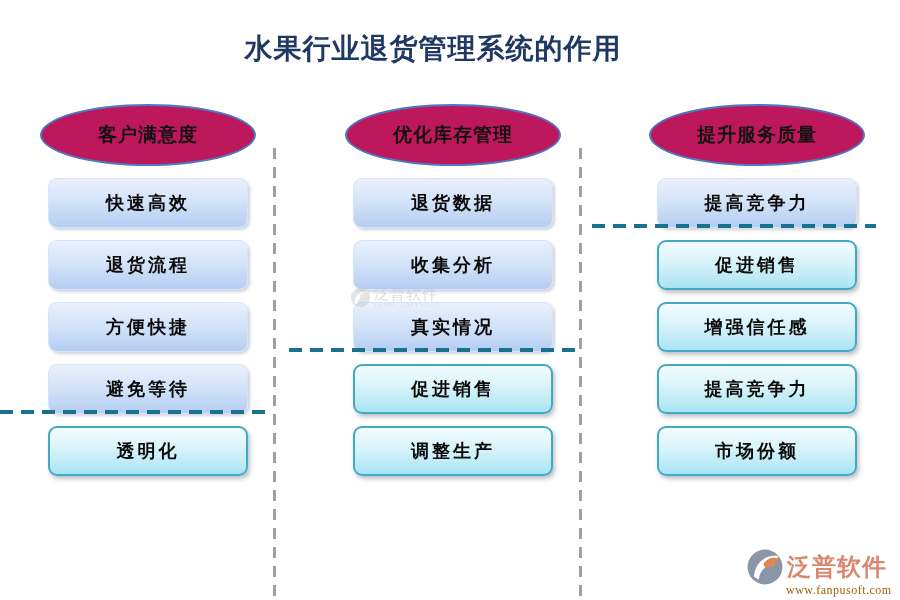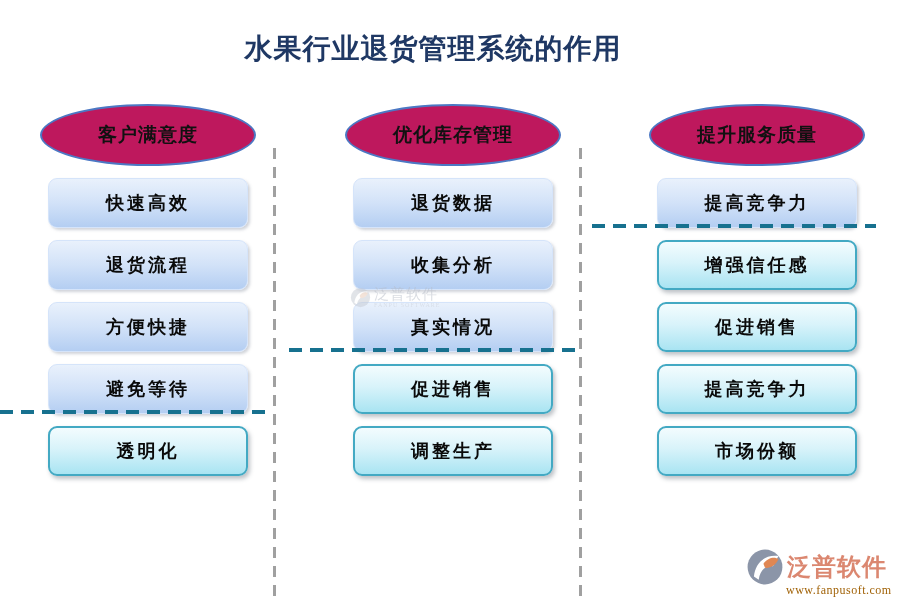--- a/index.html
+++ b/index.html
@@ -116,24 +116,24 @@
         </div>
       </div>
       <div class="column" style="left: 649px;">
         <div class="oval">
           <span>提升服务质量</span>
         </div>
         <div class="box blue">
           <span>提高竞争力</span>
         </div>
         <div class="box cyan">
-          <span>增强信任感</span>
+          <span>促进销售</span>
         </div>
         <div class="box cyan">
-          <span>促进销售</span>
+          <span>增强信任感</span>
         </div>
         <div class="box cyan">
           <span>提高竞争力</span>
         </div>
         <div class="box cyan">
           <span>市场份额</span>
         </div>
       </div>
     </div>
   <div id="dividers">

